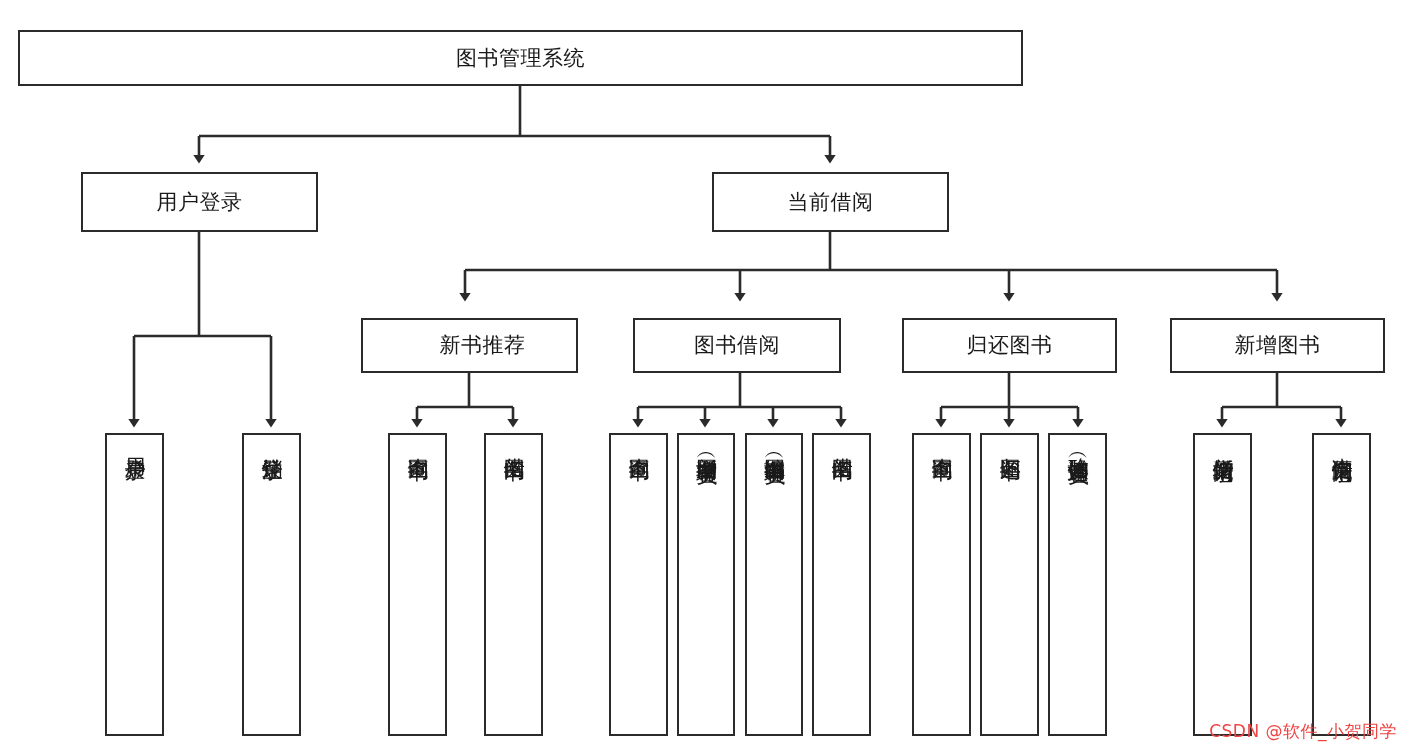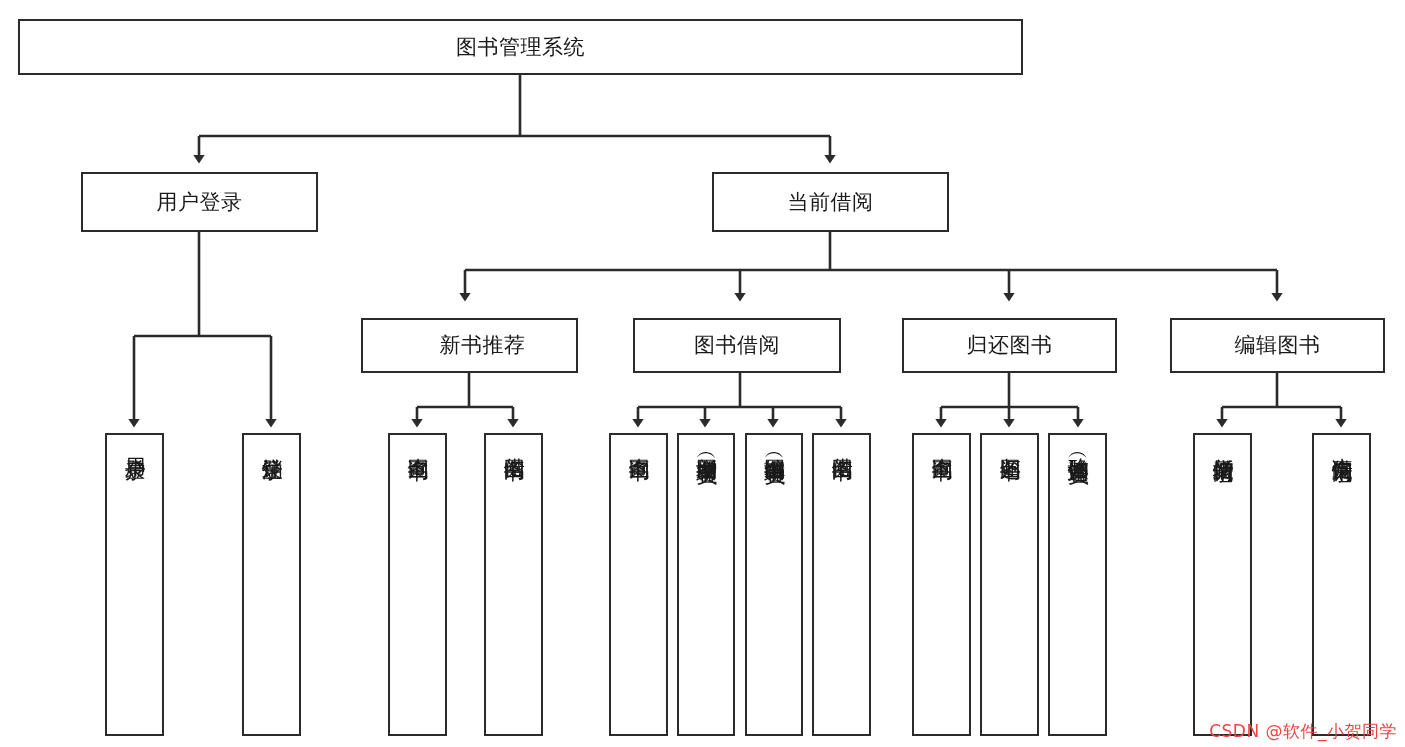--- a/index.html
+++ b/index.html
@@ -127,21 +127,21 @@
     </g>
 
     <g stroke="#2b2b2b" stroke-width="2.6" fill="none">
       <path d="M1277,373 L1277,407"></path>
       <path d="M1222,407 L1341,407"></path>
       <path d="M1222,407 L1222,420" marker-end="url(#arrow)"></path>
       <path d="M1341,407 L1341,420" marker-end="url(#arrow)"></path>
     </g>
   </svg>
 
-  <div class="node-box horizontal" style="left:18px; top:19px; width:1005px; height:56px;">
+  <div class="node-box horizontal" style="left:18px; top:30px; width:1005px; height:56px;">
     <span class="node-label">图书管理系统</span>
   </div>
 
   <div class="node-box horizontal" style="left:81px; top:172px; width:237px; height:60px;">
     <span class="node-label">用户登录</span>
   </div>
 
   <div class="node-box horizontal" style="left:712px; top:172px; width:237px; height:60px;">
     <span class="node-label">当前借阅</span>
   </div>
@@ -152,21 +152,21 @@
 
   <div class="node-box horizontal" style="left:633px; top:318px; width:208px; height:55px;">
     <span class="node-label">图书借阅</span>
   </div>
 
   <div class="node-box horizontal" style="left:902px; top:318px; width:215px; height:55px;">
     <span class="node-label">归还图书</span>
   </div>
 
   <div class="node-box horizontal" style="left:1170px; top:318px; width:215px; height:55px;">
-    <span class="node-label">编辑图书</span>
+    <span class="node-label">新增图书</span>
   </div>
 
   <div class="node-box vertical" style="left:105px; top:433px; width:59px; height:303px;">
     <span class="node-label">用户登录</span>
   </div>
 
   <div class="node-box vertical" style="left:242px; top:433px; width:59px; height:303px;">
     <span class="node-label">注销登录</span>
   </div>
 

